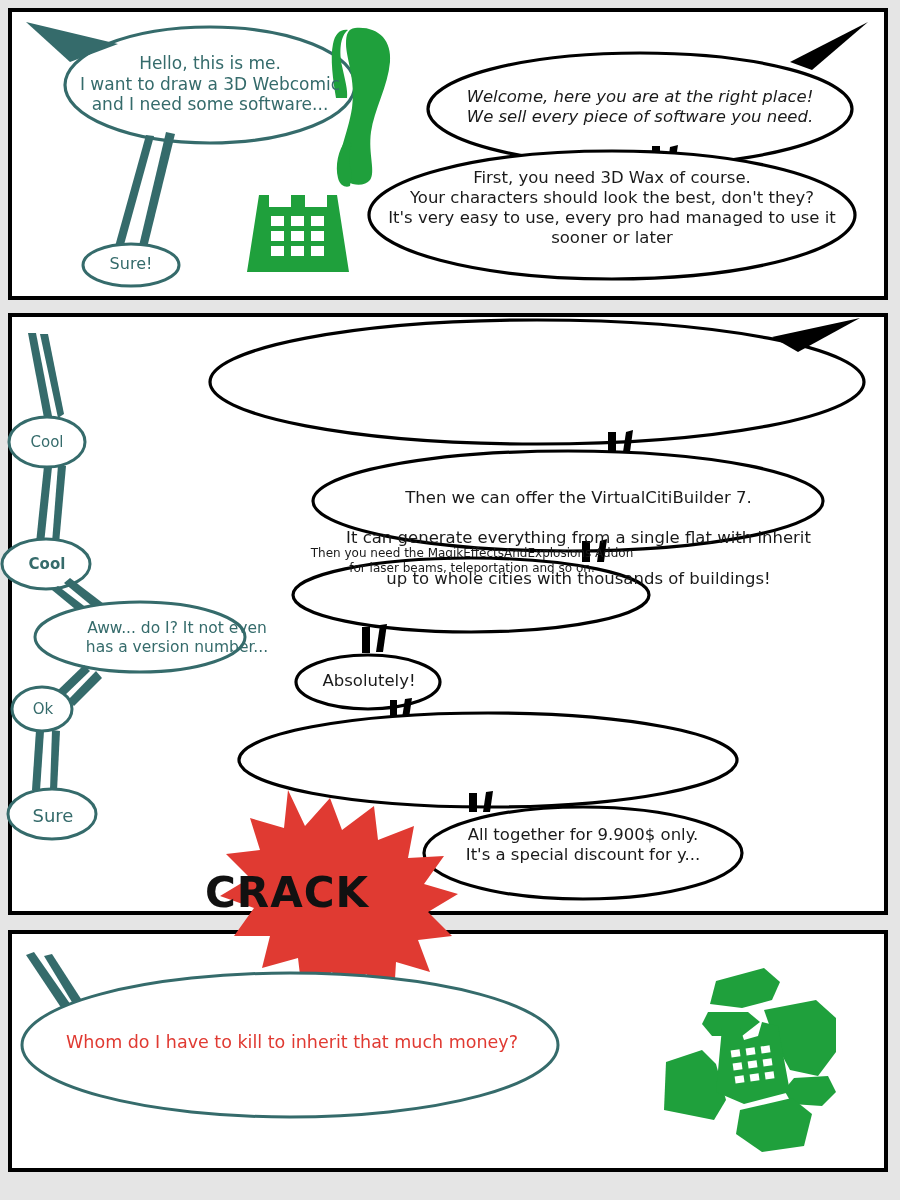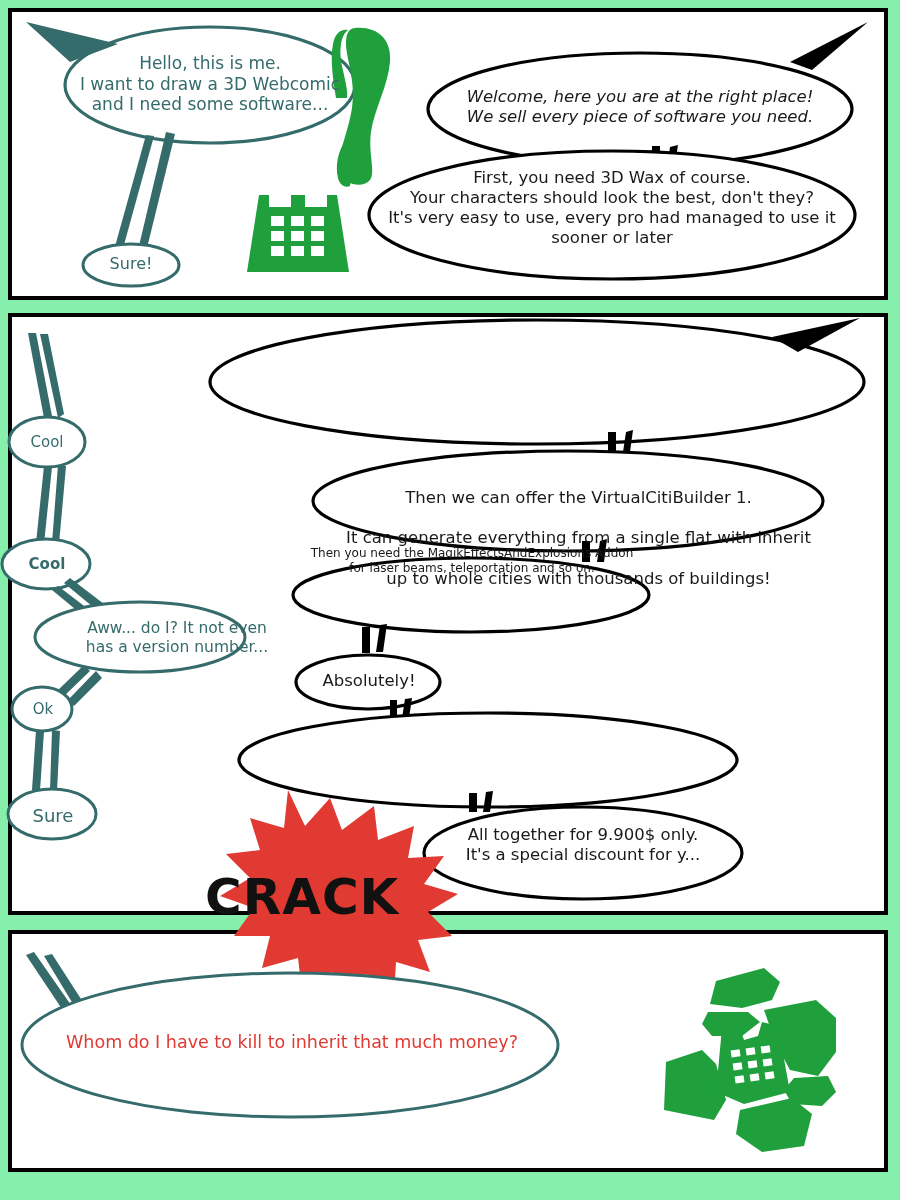--- a/index.html
+++ b/index.html
@@ -7,21 +7,21 @@
     padding: 0;
     background: #ffffff;
   }
   body {
     font-family: "DejaVu Sans", sans-serif;
   }
   #comic {
     position: relative;
     width: 900px;
     height: 1200px;
-    background: #86efac;
+    background: #e5e5e5;
     overflow: hidden;
   }
   .panel {
     position: absolute;
     border: 4px solid #000000;
     background: #ffffff;
     box-sizing: border-box;
   }
   #panel-1 { left: 8px;  top: 8px;   width: 880px; height: 292px; }
   #panel-2 { left: 8px;  top: 313px; width: 880px; height: 602px; }
@@ -289,21 +289,21 @@
 
   <div class="btext dark" style="left:375px; top:168px; width:474px; font-size:16.5px;">First, you need 3D Wax of course.
 Your characters should look the best, don't they?
 It's very easy to use, every pro had managed to use it
 sooner or later</div>
 
 
   <div class="btext teal" style="left:17px; top:433px; width:60px; font-size:15px;">Cool</div>
 
   <div class="btext dark" style="left:318px; top:468px; width:500px; font-size:16.5px;">
-    <span>Then we can offer the VirtualCitiBuilder 1.</span><br>
+    <span>Then we can offer the VirtualCitiBuilder 7.</span><br>
     <span>It can generate everything from a single flat </span><span class="bold">with</span><span> inherit</span><br>
     <span>up to whole cities with thousands of buildings!</span>
   </div>
 
   <div class="btext teal bold" style="left:14px; top:555px; width:66px; font-size:15px;">Cool</div>
 
   <div class="btext dark" style="left:305px; top:546px; width:334px; font-size:12px;">Then you need the MagikEffectsAndExplosions Addon
 for laser beams, teleportation and so on.</div>
 
   <div class="btext teal" style="left:45px; top:619px; width:192px; font-size:15.5px;margin-left:36px;">Aww... do I? It not even
@@ -312,17 +312,17 @@
   <div class="btext dark" style="left:314px; top:671px; width:110px; font-size:16.5px;">Absolutely!</div>
 
   <div class="btext teal" style="left:20px; top:700px; width:46px; font-size:15px;">Ok</div>
 
 
   <div class="btext teal" style="left:20px; top:805px; width:66px; font-size:18px;">Sure</div>
 
   <div class="btext dark" style="left:452px; top:825px; width:262px; font-size:16.5px;">All together for 9.900$ only.
 It's a special discount for y...</div>
 
-  <div class="crack-label" style="left:205px; top:868px; width:166px; text-align:left; font-size:50px;">CRACK</div>
+  <div class="crack-label" style="left:205px; top:868px; width:166px; text-align:left; font-size:42px;">CRACK</div>
 
   <div class="btext red" style="left:42px; top:1032px; width:500px; font-size:17.5px;">Whom do I have to kill to inherit that much money?</div>
 
 </div>
 
 </body></html>

